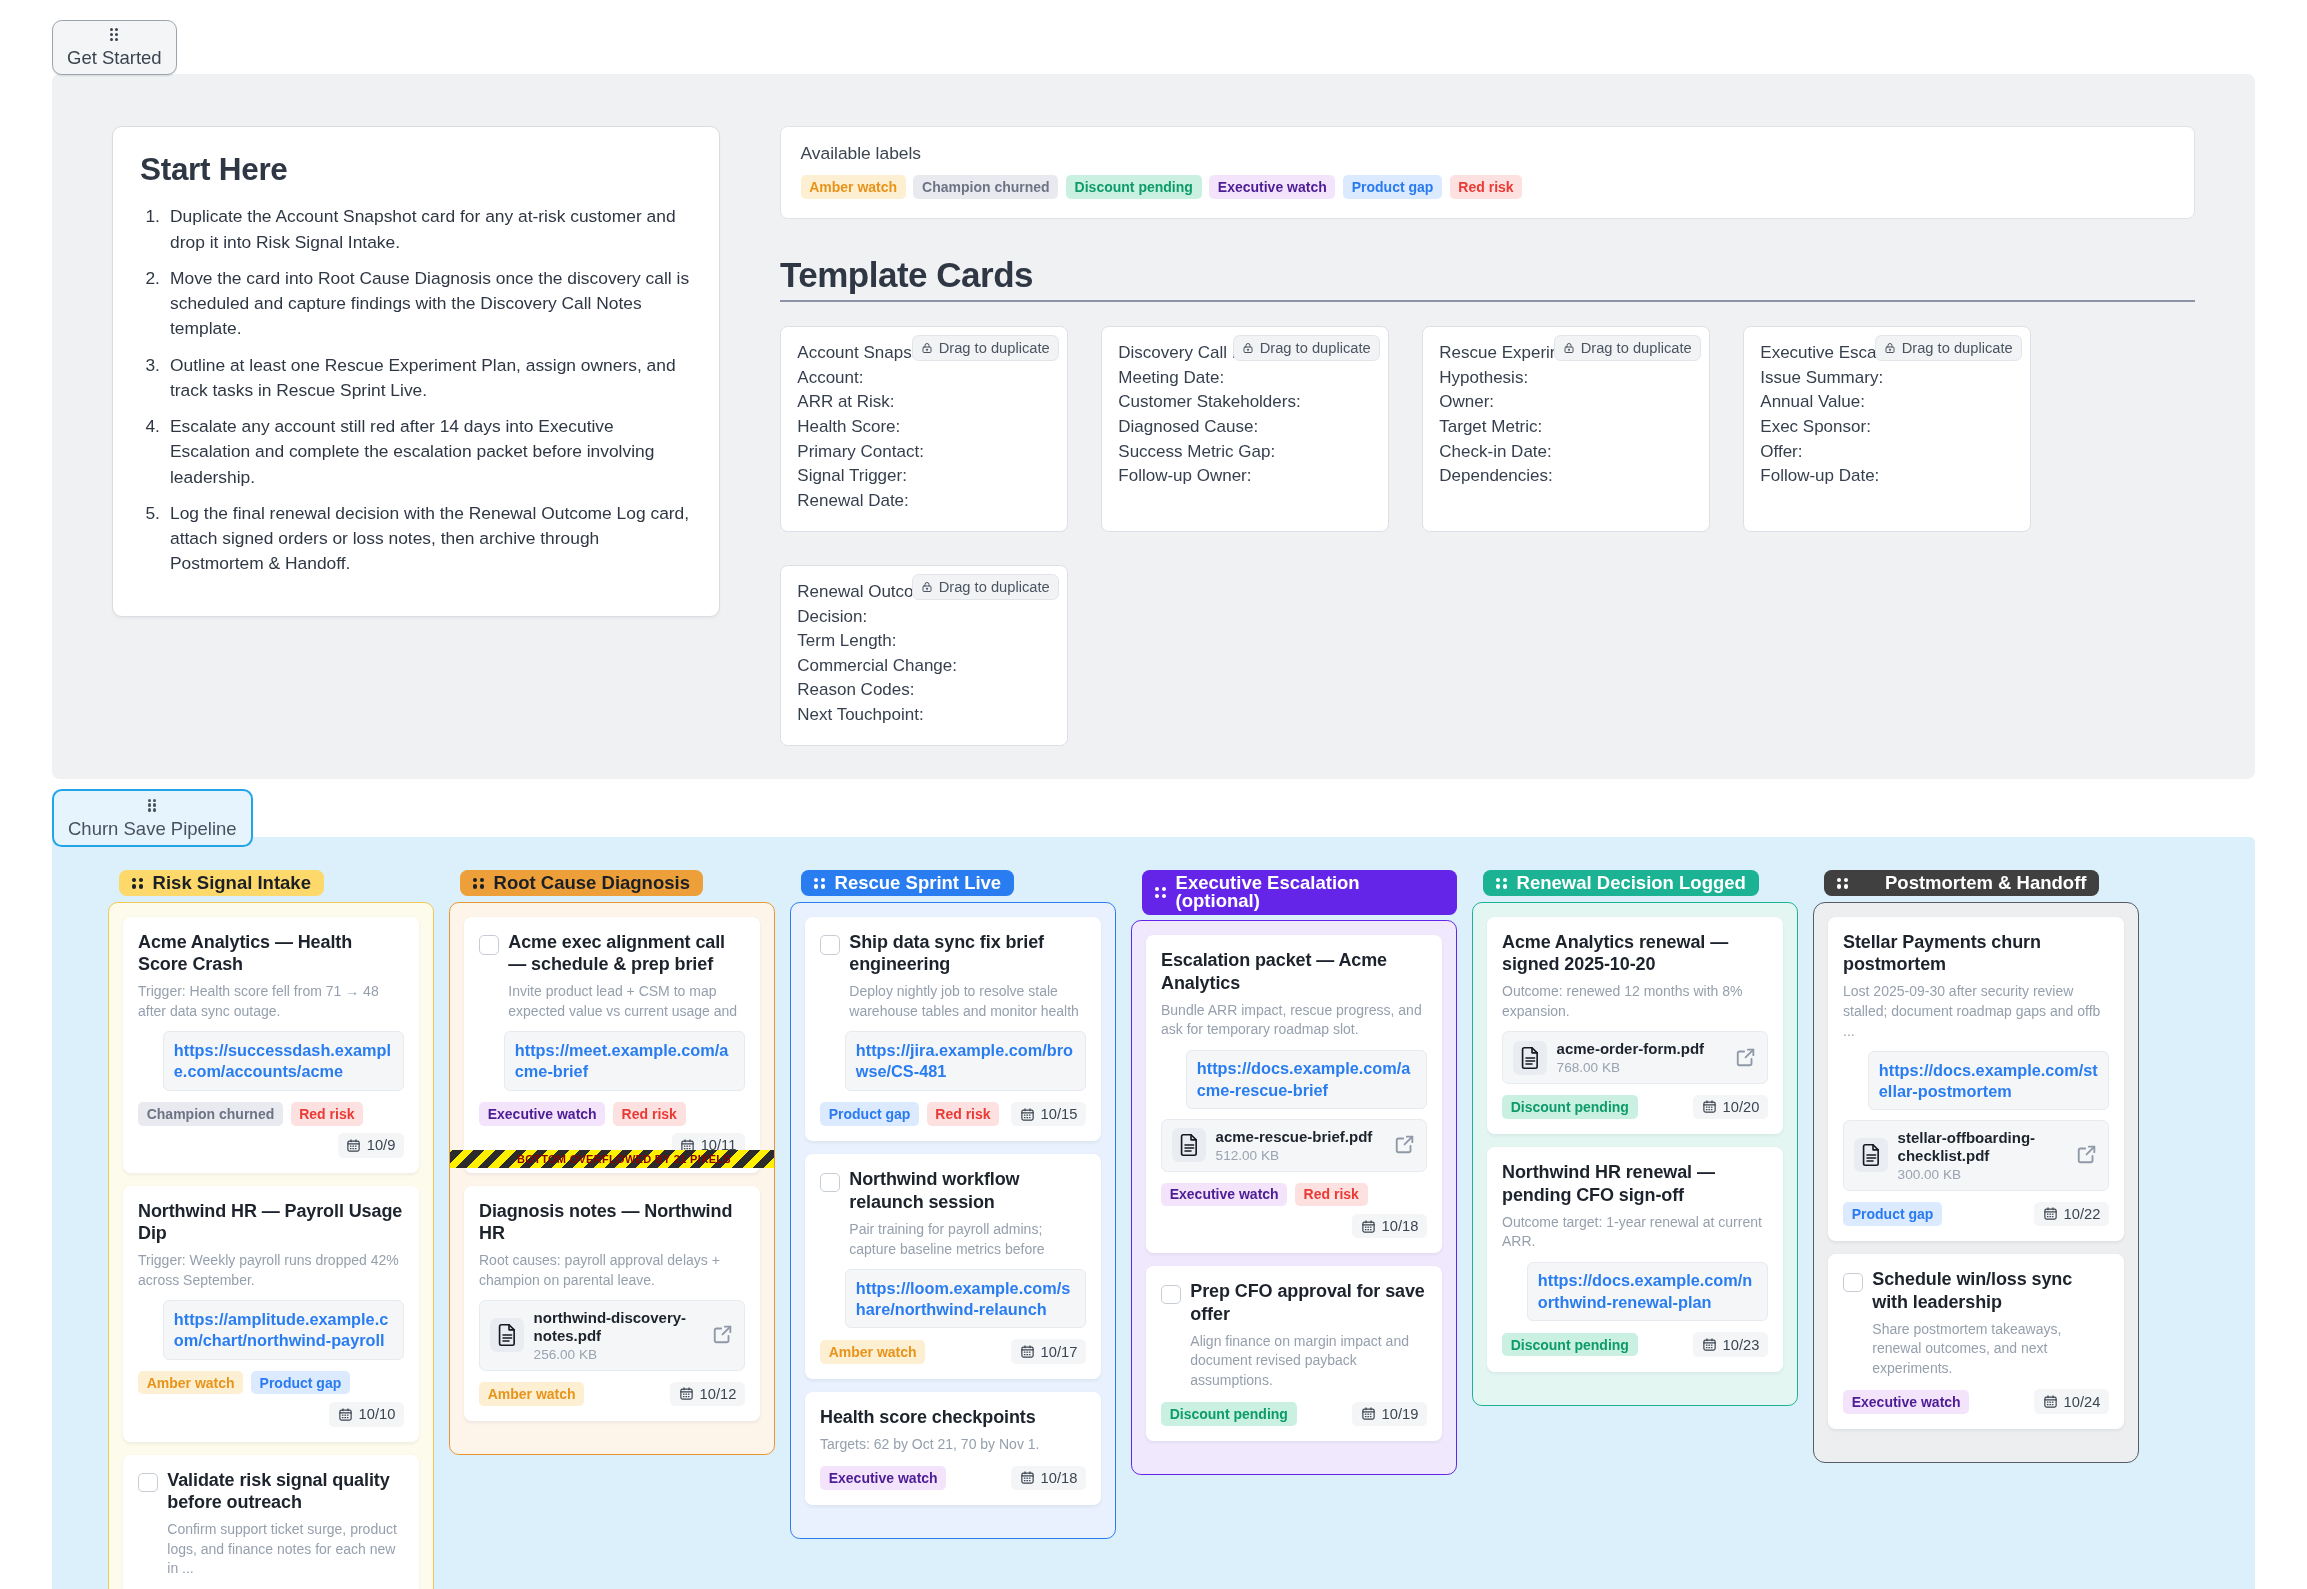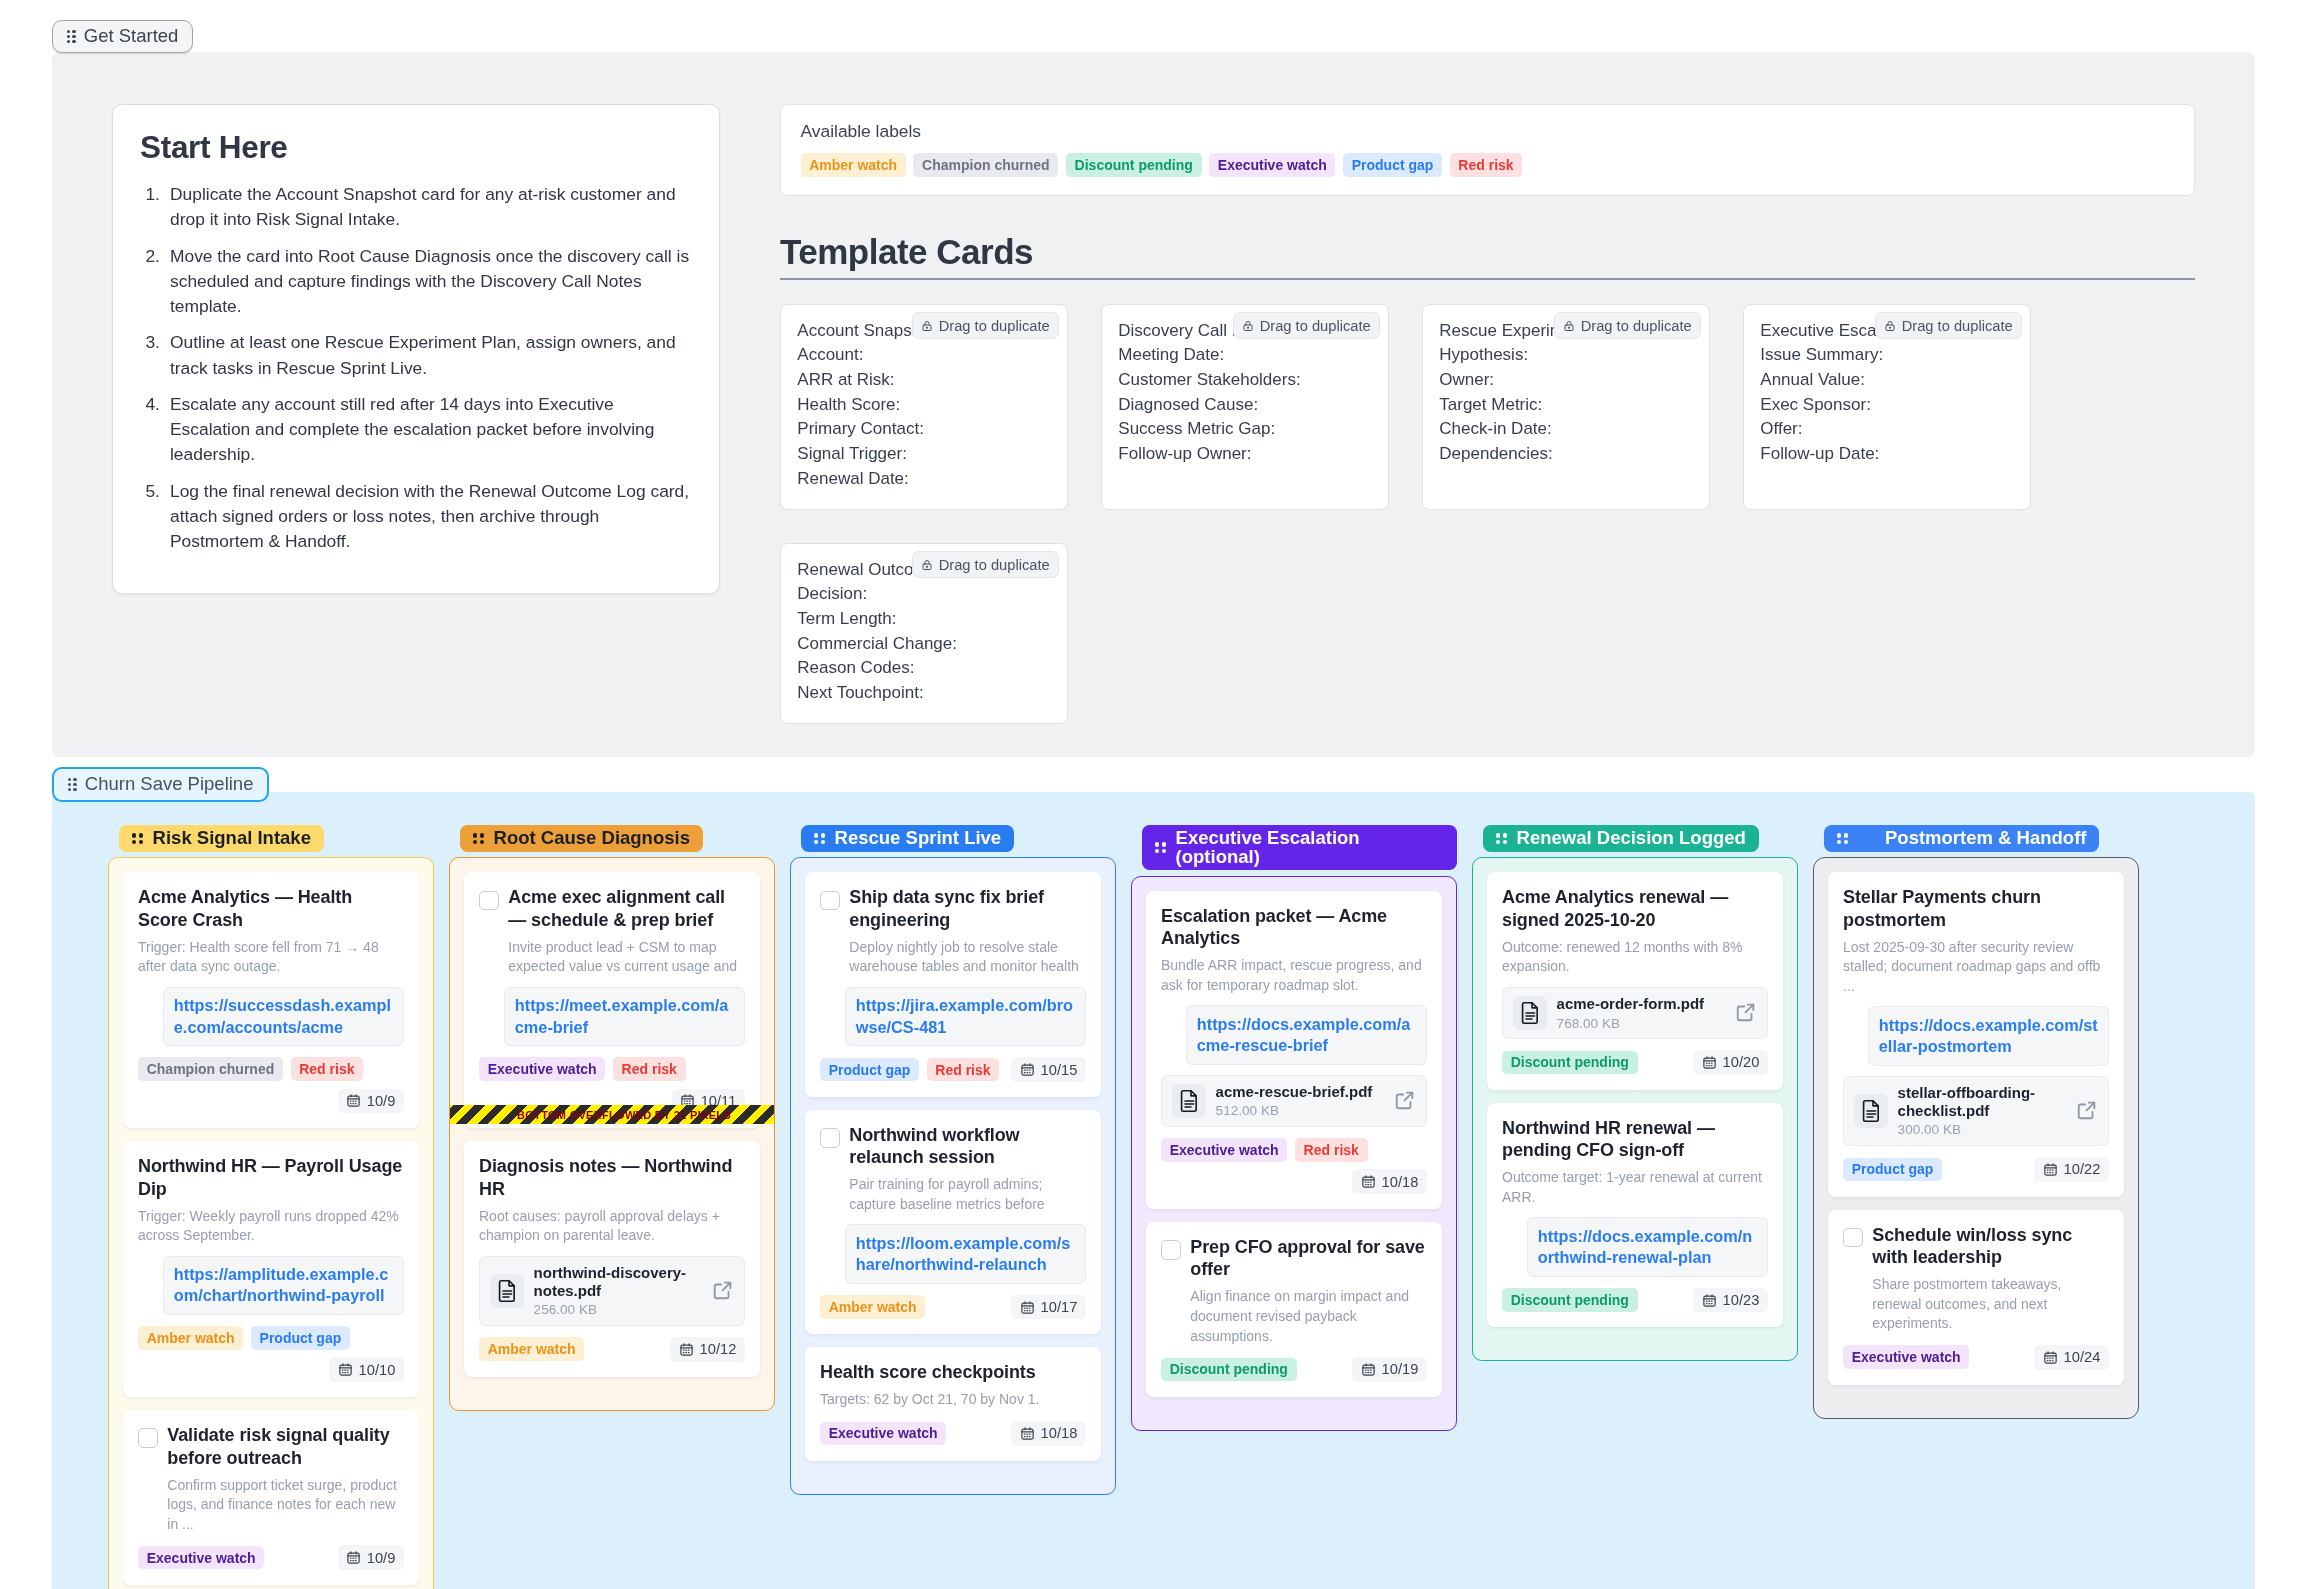--- a/index.html
+++ b/index.html
@@ -16,20 +16,21 @@
     display: inline-flex;
     align-items: center;
     gap: 7.6px;
     padding: 6.5px 14px;
     border-radius: 8.7px;
     font-size: 18.5px;
     font-weight: 400;
     line-height: 1;
     position: relative;
     z-index: 5;
+    flex-direction: column;
   }
   .chip-getstarted {
     background: #f4f5f7;
     border: 1.6px solid #9aa3ad;
     color: #3b444f;
     margin: 19.5px 0 0 52px;
     border-radius: 9.8px;
     box-shadow: 0 1.6px 0 rgba(0,0,0,.08);
   }
   .chip-pipeline {
@@ -230,21 +231,21 @@
   .lane-1 .lane-title { background:#fcd96a; color:#1b1f26; }
   .lane-1 .lane-body  { background:#fdfbec; border-color:#f3c94f; }
   .lane-2 .lane-title { background:#eda03a; color:#1b1f26; }
   .lane-2 .lane-body  { background:#fdf4ea; border-color:#e8972f; }
   .lane-3 .lane-title { background:#2a7df0; color:#ffffff; }
   .lane-3 .lane-body  { background:#e9f1fe; border-color:#2a7df0; }
   .lane-4 .lane-title { background:#6425e8; color:#ffffff; }
   .lane-4 .lane-body  { background:#f0e9fd; border-color:#6425e8; }
   .lane-5 .lane-title { background:#1bb394; color:#ffffff; }
   .lane-5 .lane-body  { background:#e4f6f2; border-color:#1bb394; }
-  .lane-6 .lane-title { background:#3b82f6; color:#ffffff;gap:35px; }
+  .lane-6 .lane-title { background:#404040; color:#ffffff;gap:35px; }
   .lane-6 .lane-body  { background:#eceef0; border-color:#555c64;border-radius:12px; }
 
   
   .card {
     background: #ffffff;
     border-radius: 7.6px;
     padding: 14px 15px 15px 15px;
     box-shadow: 0 1.1px 3.3px rgba(20,30,50,.06);
     position: relative;
   }

